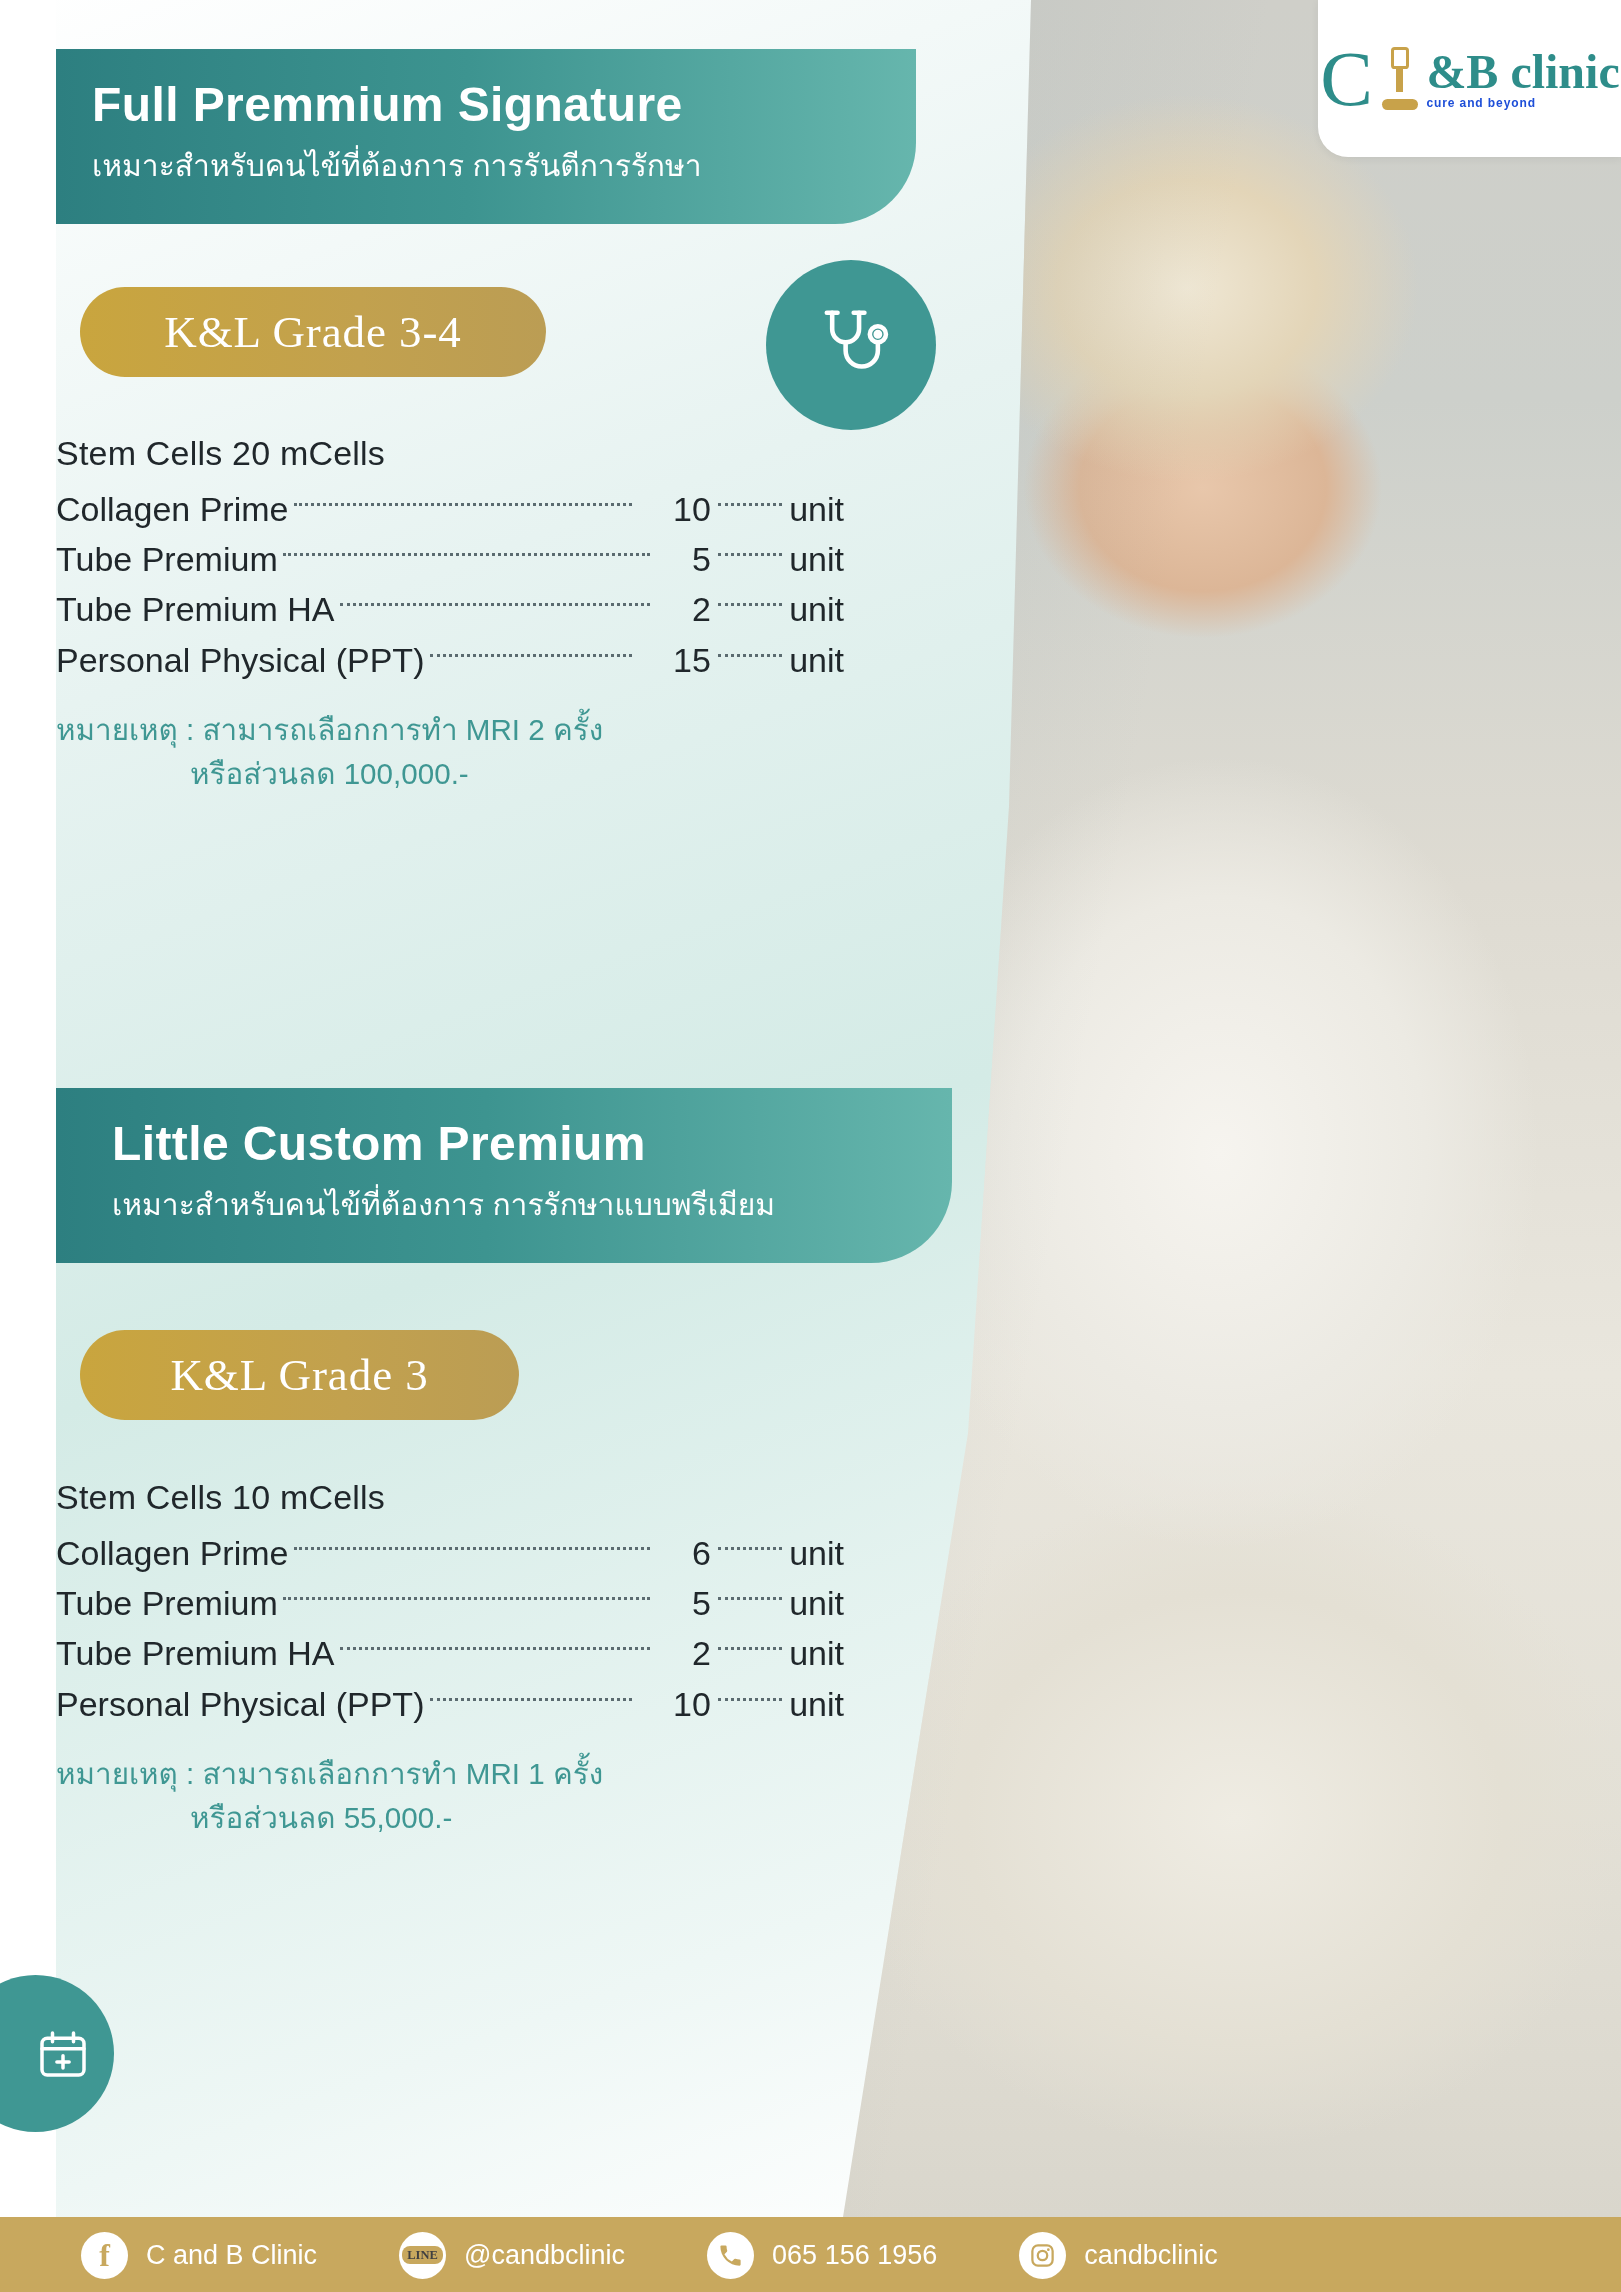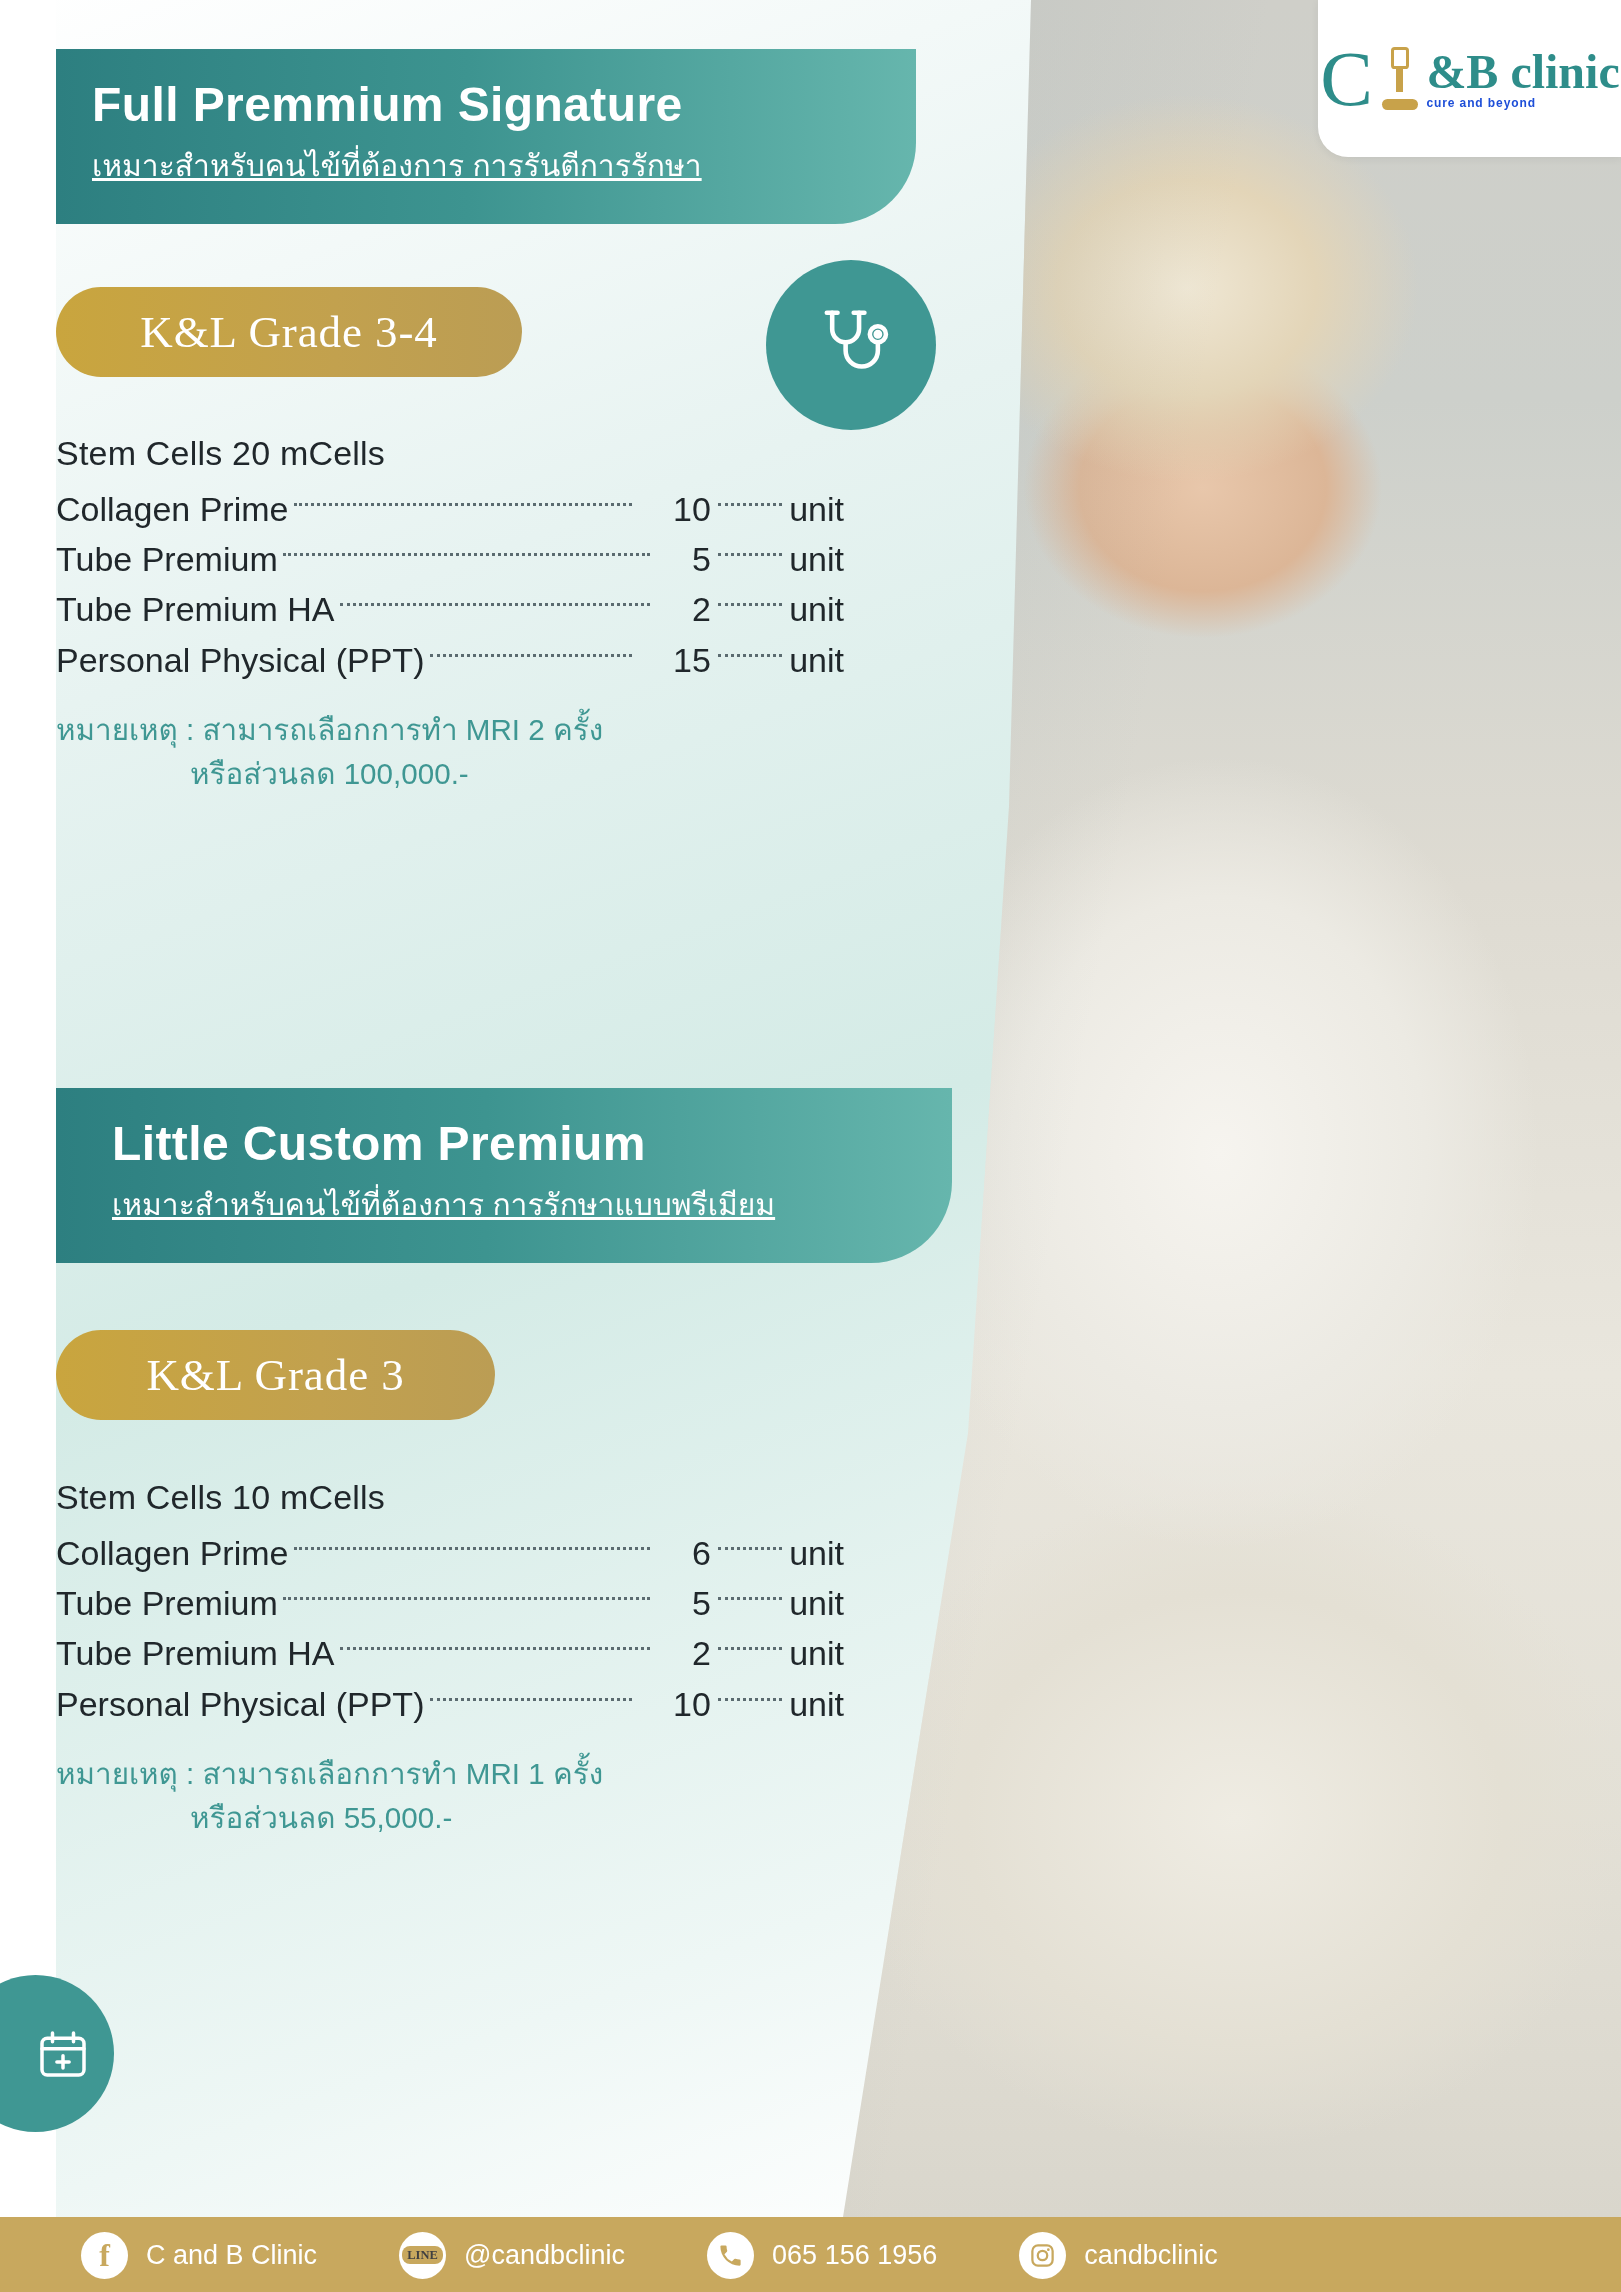--- a/index.html
+++ b/index.html
@@ -103,37 +103,37 @@
     border-bottom-right-radius: 81px;
     padding: 30px 36px 0 56px;
     color: #ffffff;
   }
   .banner.b1 { top: 49px; width: 860px; padding-left: 36px; }
   .banner.b2 { top: 1088px; width: 896px; }
   .banner-title {
     font-size: 48px; font-weight: bold; letter-spacing: 0.4px; line-height: 1.1;
   }
   .banner-sub {
-    margin-top: 10.7px; font-size: 30px; font-weight: 500; text-decoration: underline;
+    margin-top: 10.7px; font-size: 30px; font-weight: 500;
   }
 
   
   .stetho {
     position: absolute;
     left: 766px; top: 260px;
     width: 170px; height: 170px; border-radius: 50%;
     background: #3f9793;
     display: flex; align-items: center; justify-content: center;
   }
   .stetho svg { width: 86px; height: 86px; }
 
   
   .grade {
     position: absolute;
-    left: 56px;
+    left: 80px;
     height: 90px;
     background: linear-gradient(90deg, #c9a53e 0%, #c2a14e 60%, #bb9d54 100%);
     border-radius: 47px;
     display: flex; align-items: center; justify-content: center;
     color: #ffffff;
     font-family: "Liberation Serif", serif;
     font-size: 45px;
     letter-spacing: 0.9px;
     padding: 0 43px;
   }

